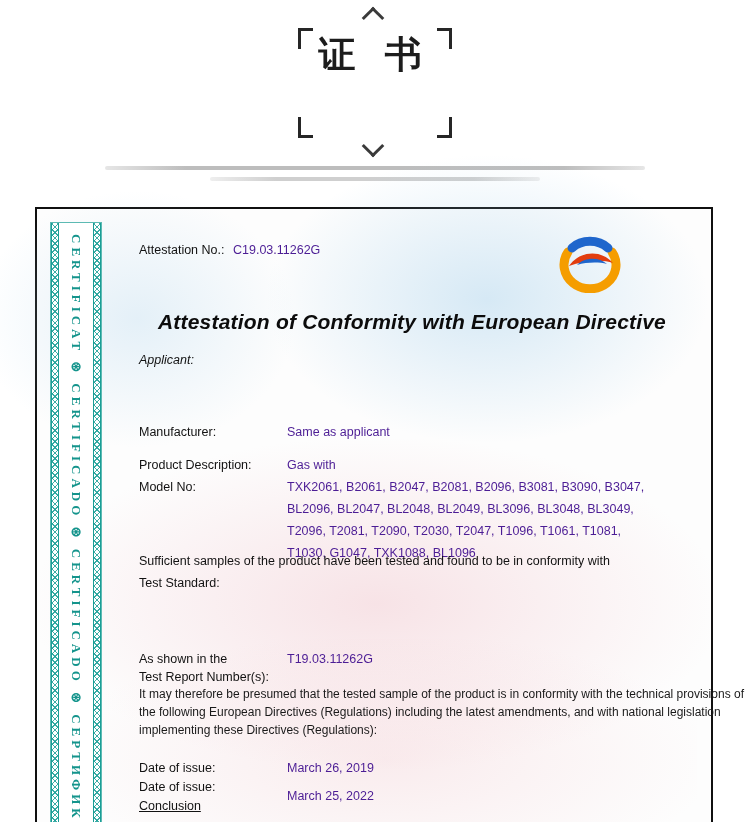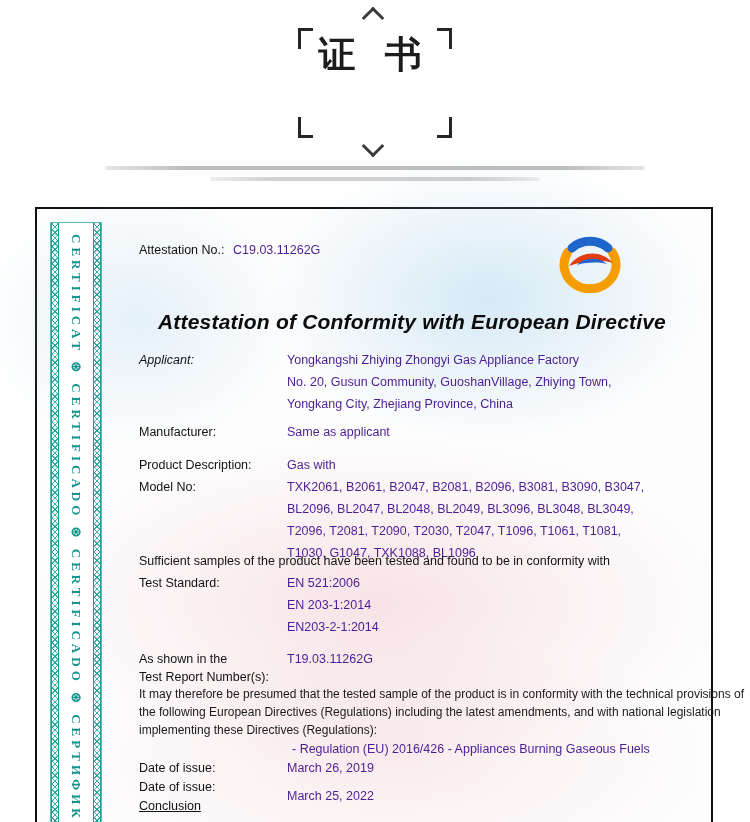--- a/index.html
+++ b/index.html
@@ -130,61 +130,50 @@
       <svg class="logo" viewBox="0 0 66 58" aria-hidden="true">
         <path d="M11 17 A26 24 0 1 0 55 17" fill="none" stroke="#f59d00" stroke-width="9" stroke-linecap="round"></path>
         <path d="M15 13 A25 22 0 0 1 51 13" fill="none" stroke="#1f66cc" stroke-width="9" stroke-linecap="round"></path>
         <path d="M12 31 C 22 16, 44 14, 56 28 C 44 24, 26 26, 12 31 Z" fill="#e23d0f"></path>
         <path d="M20 30 C 28 22, 42 22, 50 29 C 42 27, 30 27, 20 30 Z" fill="#1f66cc"></path>
       </svg>
 
       <div class="cert-title">Attestation of Conformity with European Directive</div>
 
       <span class="lbl" style="left:102px; top:140px;font-style:italic;">Applicant:</span>
-      <div class="val multiline" style="left:250px; top:140px;">
-        <div>Yongkangshi Zhiying Zhongyi Gas Appliance Factory</div>
-        <div>No. 20, Gusun Community, GuoshanVillage, Zhiying Town,</div>
-        <div>Yongkang City, Zhejiang Province, China</div>
-      </div>
 
       <span class="lbl" style="left:102px; top:212px;">Manufacturer:</span>
       <span class="val" style="left:250px; top:212px;">Same as applicant</span>
 
       <span class="lbl" style="left:102px; top:245px;">Product Description:</span>
       <span class="val" style="left:250px; top:245px;">Gas with</span>
 
       <span class="lbl" style="left:102px; top:267px;">Model No:</span>
       <div class="val multiline" style="left:250px; top:267px;">
         <div>TXK2061, B2061, B2047, B2081, B2096, B3081, B3090, B3047,</div>
         <div>BL2096, BL2047, BL2048, BL2049, BL3096, BL3048, BL3049,</div>
         <div>T2096, T2081, T2090, T2030, T2047, T1096, T1061, T1081,</div>
         <div>T1030, G1047, TXK1088, BL1096</div>
       </div>
 
       <span class="note" style="left:102px; top:341px;">Sufficient samples of the product have been tested and found to be in conformity with</span>
 
       <span class="lbl" style="left:102px; top:363px;">Test Standard:</span>
-      <div class="val multiline" style="left:250px; top:363px;">
-        <div>EN 521:2006</div>
-        <div>EN 203-1:2014</div>
-        <div>EN203-2-1:2014</div>
-      </div>
 
       <span class="lbl" style="left:102px; top:439px;">As shown in the</span>
       <span class="val" style="left:250px; top:439px;">T19.03.11262G</span>
 
       <span class="lbl" style="left:102px; top:457px;">Test Report Number(s):</span>
 
       <div class="para">
         <div>It may therefore be presumed that the tested sample of the product is in conformity with the technical provisions of</div>
         <div>the following European Directives (Regulations) including the latest amendments, and with national legislation</div>
         <div>implementing these Directives (Regulations):</div>
       </div>
 
-      <span class="val" style="left:255px; top:529px;">- Regulation (EU) 2016/426 - Appliances Burning Gaseous Fuels</span>
 
       <span class="lbl" style="left:102px; top:548px;">Date of issue:</span>
       <span class="val" style="left:250px; top:548px;">March 26, 2019</span>
 
       <span class="lbl" style="left:102px; top:567px;">Date of issue:</span>
       <span class="val" style="left:250px; top:576px;">March 25, 2022</span>
 
       <span class="lbl conclusion" style="left:102px; top:586px;">Conclusion</span>
     </div>
   </div>

